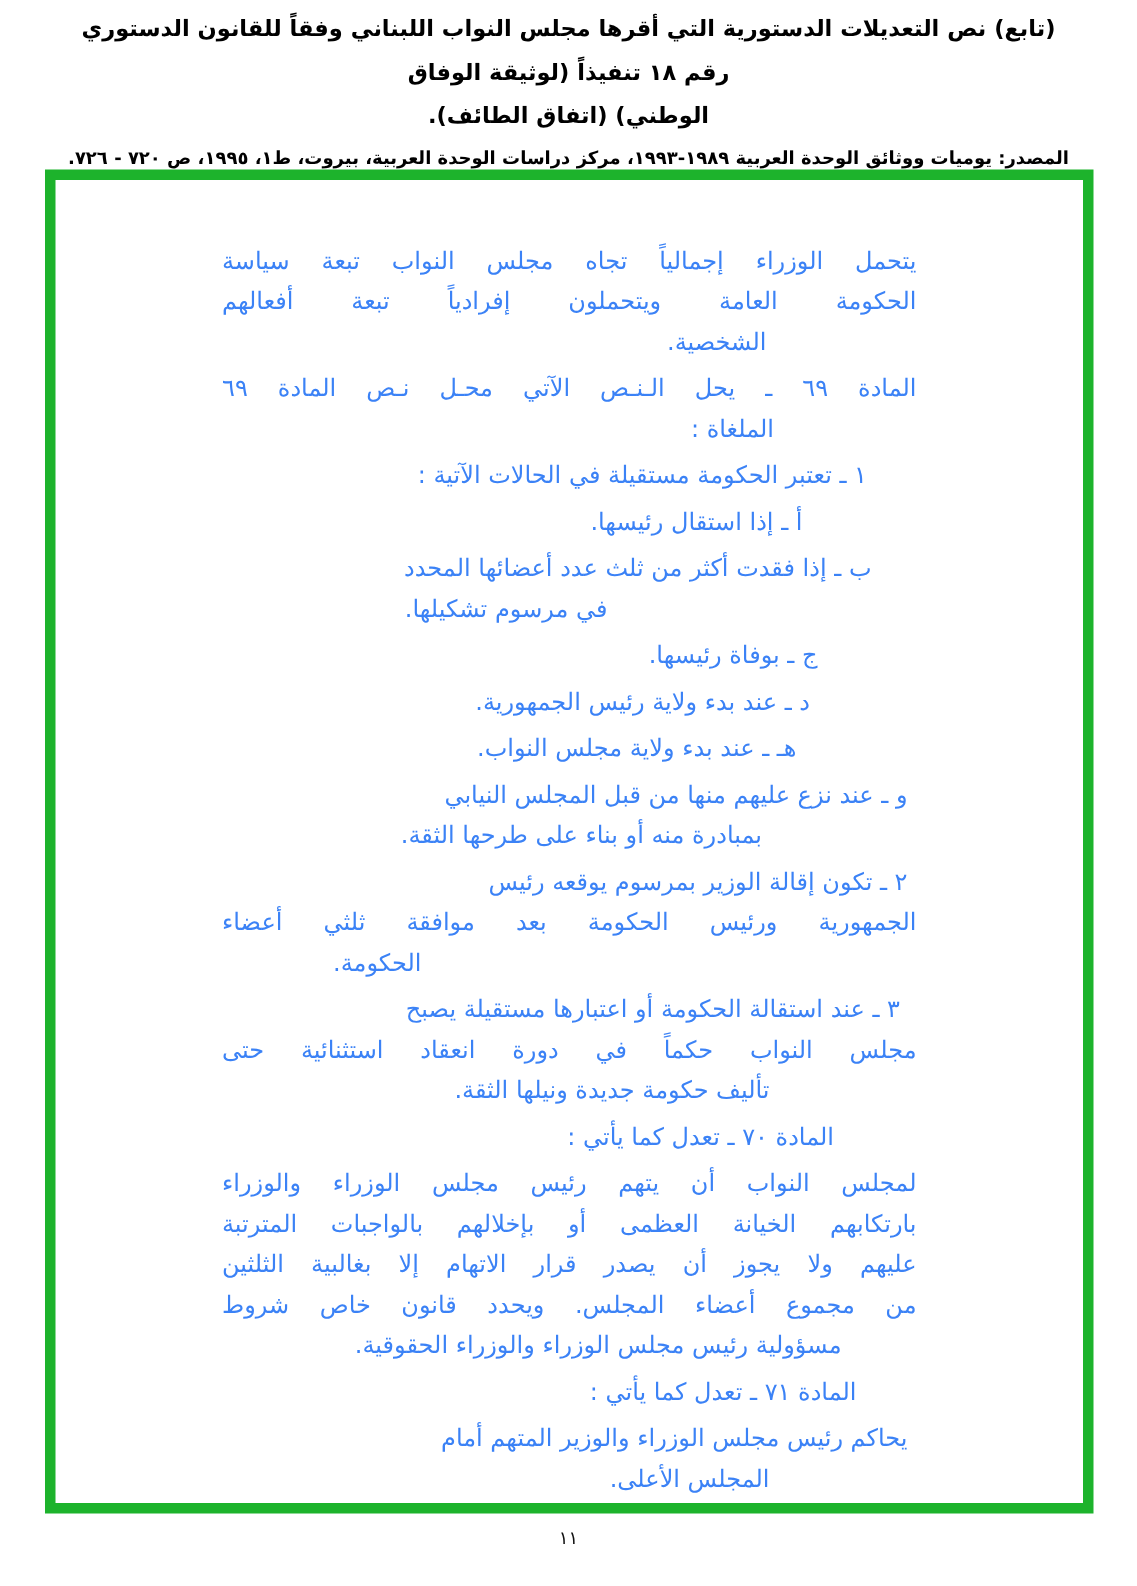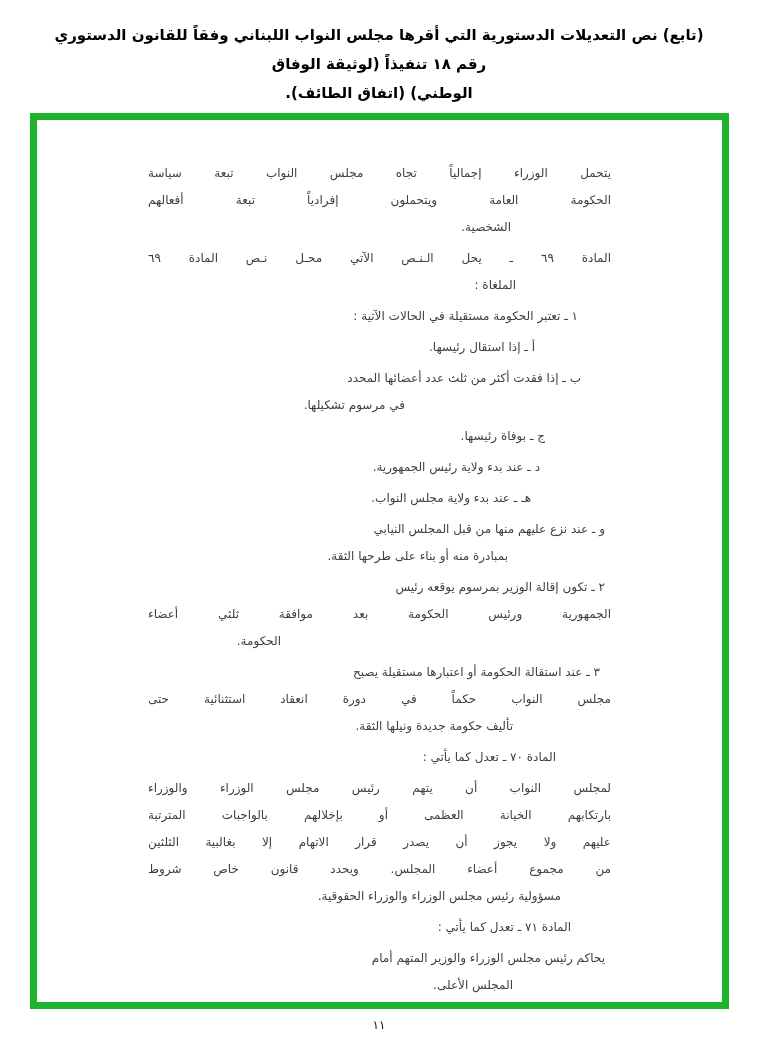--- a/index.html
+++ b/index.html
@@ -7,21 +7,21 @@
     width:758px;height:1057px;
     background:#ffffff;
     font-family:"DejaVu Sans",sans-serif;
     color:#151515;
     position:relative;
     overflow:hidden;
   }
   .page{width:758px;height:1057px;position:relative;direction:rtl;}
 
   
-  .header{padding-top:21px;text-align:center;}
+  .header{padding-top:5px;text-align:center;}
   .title{
     font-weight:bold;font-size:15px;line-height:29px;
     color:#000;max-width:660px;margin:0 auto;
   }
   .source{
     font-weight:bold;font-size:12px;line-height:20px;
     color:#000;margin-top:3px;
   }
 
   
@@ -31,24 +31,24 @@
     border:7px solid #1db32c;
     box-sizing:border-box;
     background:#fff;
   }
   .col{
     width:463px;
     margin:40px auto 0 auto;
     direction:rtl;
   }
   .ln{
-    font-size:12px;
+    font-size:16px;
     line-height:27px;
     height:27px;
-    color:#404040;
+    color:#3b82f6;
     box-sizing:border-box;
   }
   .r{text-align:right;white-space:nowrap;overflow:hidden;}
   .j{text-align:justify;text-align-last:justify;}
   .para{margin-top:4px;}
 
   
   .pagenum{
     position:absolute;left:0;top:1018px;width:758px;
     text-align:center;font-size:12px;color:#111;

